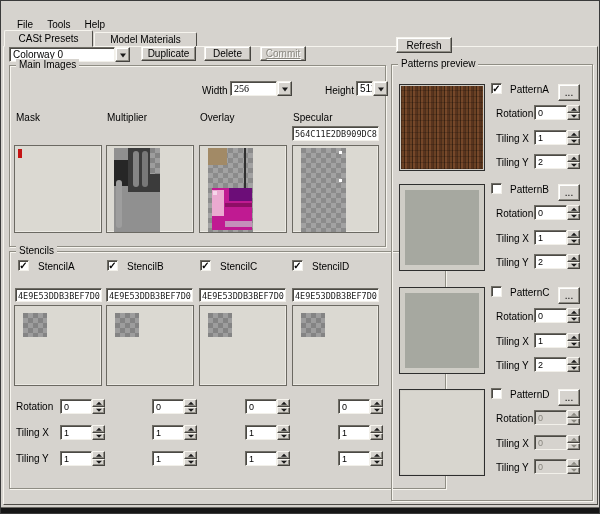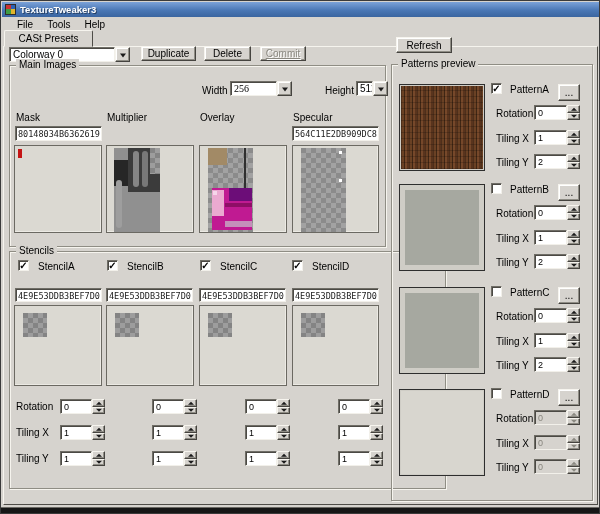--- a/index.html
+++ b/index.html
@@ -114,37 +114,29 @@
     background-color:#5a3820;
   }
   .graypat { position:absolute; left:5px; top:5px; right:5px; bottom:5px; background:#a6a8a0; }
   .emptypat { position:absolute; inset:1px; background:#d8d6cf; }
 </style>
 </head>
 <body>
 
 <div class="window">
 
-  <div class="abs titlebar">
-    <span class="appicon">
-        <i class="q1"></i>
-        <i class="q2"></i>
-        <i class="q3"></i>
-        <i class="q4"></i>
-      </span>
-    <span class="title">TextureTweaker3</span>
-  </div>
 
   <div class="abs menubar">
     <span class="menu-item">File</span>
     <span class="menu-item">Tools</span>
     <span class="menu-item">Help</span>
   </div>
 
   <div class="tab active">CASt Presets</div>
+  <div class="tab inactive">Model Materials</div>
   <div class="abs tabpage-border"></div>
 
   <div class="abs combo z" style="left:8px;top:46px;width:121px;height:15px;">
     <div class="val">Colorway 0</div>
     <div class="btn arrow"></div>
   </div>
   <div class="abs btn z" style="left:140px;top:45px;width:55px;height:15px;text-align:center;">Duplicate</div>
   <div class="abs btn z" style="left:203px;top:45px;width:47px;height:15px;">Delete</div>
   <div class="abs btn disabled z" style="left:259px;top:45px;width:46px;height:15px;">Commit</div>
   <div class="abs btn z" style="left:395px;top:36px;width:56px;height:16px;">Refresh</div>
@@ -161,21 +153,20 @@
     <div class="abs combo" style="left:346px;top:15px;width:32px;height:15px;">
       <div class="val">512</div>
       <div class="btn arrow"></div>
     </div>
 
     <span class="abs lbl" style="left:6px;top:46px;">Mask</span>
     <span class="abs lbl" style="left:97px;top:46px;">Multiplier</span>
     <span class="abs lbl" style="left:190px;top:46px;">Overlay</span>
     <span class="abs lbl" style="left:283px;top:46px;">Specular</span>
 
-    <div class="abs sunken hexfield" style="left:5px;top:60px;width:87px;height:15px;">80148034B6362619</div>
     <div class="abs sunken hexfield" style="left:282px;top:60px;width:87px;height:15px;">564C11E2DB909DC8</div>
 
     <div class="frame" style="left:4px;top:79px;width:88px;height:88px;">
       <div class="abs" style="left:3px;top:3px;width:4px;height:9px;background:#c41414;"></div>
     </div>
 
     <div class="frame" style="left:96px;top:79px;width:88px;height:88px;">
       <div class="abs" style="left:7px;top:2px;width:46px;height:84px;background:#909090;">
         <div class="abs" style="left:0;top:12px;width:16px;height:26px;background:#262626;"></div>
         <div class="abs" style="left:14px;top:0;width:32px;height:44px;background:#3b3b3b;"></div>

